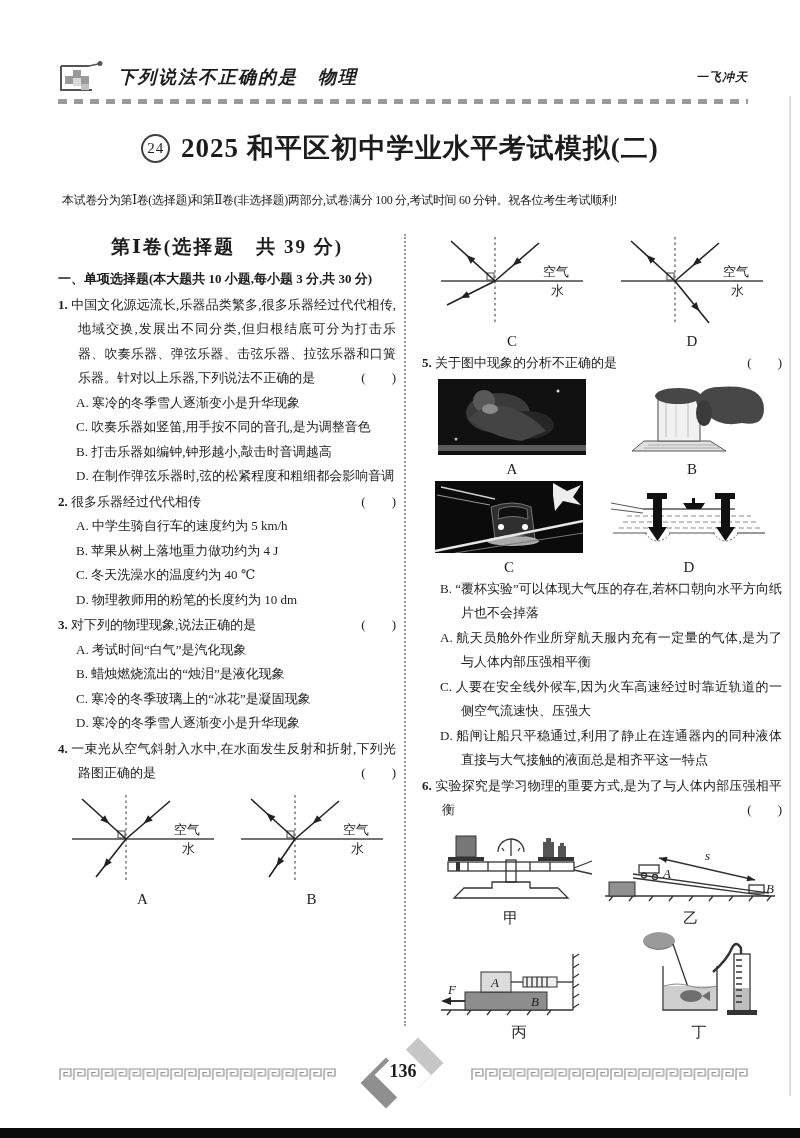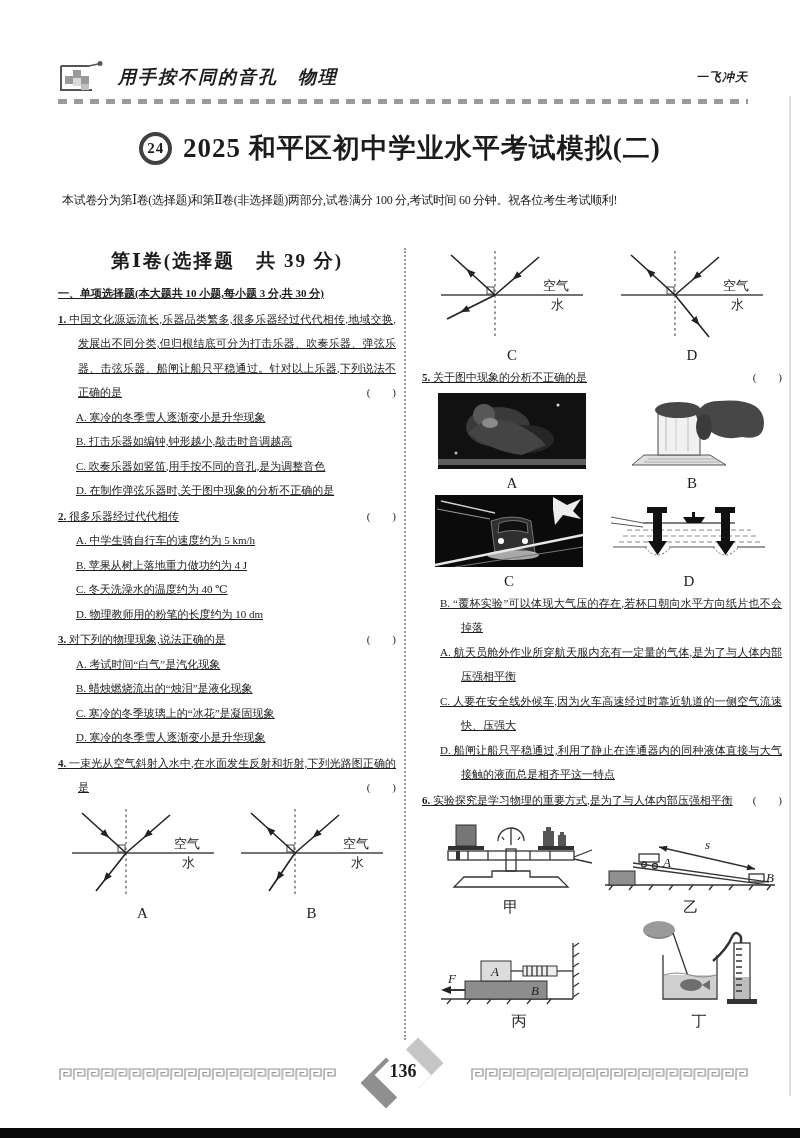--- a/index.html
+++ b/index.html
@@ -8,31 +8,31 @@
   
   .header{position:absolute;top:56px;left:58px;right:52px;height:42px;display:flex;align-items:center;}
   .logo{width:46px;height:36px;flex:0 0 auto;}
   .booklet-title{font-weight:bold;font-style:italic;font-size:18px;letter-spacing:2px;margin-left:14px;}
   .brand{margin-left:auto;font-weight:bold;font-style:italic;font-size:12px;letter-spacing:1px;}
   .rule{position:absolute;top:99px;left:58px;right:52px;height:5px;
         background:repeating-linear-gradient(90deg,#9a9a9a 0 9px,transparent 9px 16px);}
   
   .paper-title{position:absolute;top:130px;left:0;width:100%;text-align:center;
                font-size:27px;font-weight:bold;letter-spacing:1px;}
-  .badge{display:inline-block;width:25px;height:25px;border:4px solid #404040;border-radius:50%;
-         font-size:15px;line-height:25px;text-align:center;vertical-align:4px;margin-right:3px;font-weight:bold;}
+  .badge{display:inline-block;width:25px;height:25px;border:2px solid #404040;border-radius:50%;
+         font-size:15px;line-height:25px;text-align:center;vertical-align:4px;margin-right:3px;font-weight:normal;}
   .notice{position:absolute;top:192px;left:62px;right:44px;font-size:12px;
           white-space:nowrap;letter-spacing:-0.3px;}
   
-  .columns{position:absolute;top:242px;left:58px;width:724px;display:flex;}
+  .columns{position:absolute;top:228px;left:58px;width:724px;display:flex;}
   .col-left{width:338px;flex:0 0 aupx;}
   .divider{border-right:2px dotted #999;height:792px;margin:6px 16px 0 8px;}
   .col-right{flex:1;min-width:0;}
   .sec-heading{text-align:center;font-size:19px;font-weight:bold;letter-spacing:2px;margin:6px 0 7px;}
-  .qtext{font-size:11px;line-height:24.5px;text-align:justify;text-decoration:underline;}
+  .qtext{font-size:13px;line-height:24.5px;text-align:justify;}
   .sub{font-weight:bold;padding-left:30px;text-indent:-30px;}
   .stem{padding-left:20px;text-indent:-20px;margin-top:1px;}
   .qnum{font-weight:bold;}
   .opt{padding-left:39px;text-indent:-21px;}
   .bracket{float:right;}
   
   .fig-row{display:flex;justify-content:space-around;align-items:flex-end;margin:3px 0 1px;}
   .fig{text-align:center;}
   .fig-label{font-size:15px;line-height:18px;margin-top:1px;}
   .ln{stroke:#444;stroke-width:1.5;fill:none;}
@@ -67,46 +67,46 @@
         <path d="M3 7 H31 M3 7 V31 H34" stroke="#555" stroke-width="2" fill="none"></path>
         <line x1="31" y1="7" x2="40" y2="5" stroke="#555" stroke-width="1.5"></line>
         <circle cx="42" cy="4.5" r="2.5" fill="#555"></circle>
         <rect x="7" y="17" width="8" height="8" fill="#9a9a9a"></rect>
         <rect x="15" y="11" width="8" height="8" fill="#9a9a9a"></rect>
         <rect x="15" y="19" width="8" height="8" fill="#dadada"></rect>
         <rect x="23" y="17" width="8" height="8" fill="#9a9a9a"></rect>
         <rect x="23" y="25" width="8" height="6" fill="#c0c0c0"></rect>
       </svg>
     </div>
-    <div class="booklet-title">用手按不同的音孔　物理</div>
+    <div class="booklet-title">下列说法不正确的是　物理</div>
     <div class="brand">一飞冲天</div>
   </div>
   <div class="rule"></div>
 
   <div class="paper-title">
     <span class="badge">24</span>
     <span>2025 和平区初中学业水平考试模拟(二)</span>
   </div>
   <div class="notice">本试卷分为第Ⅰ卷(选择题)和第Ⅱ卷(非选择题)两部分,试卷满分 100 分,考试时间 60 分钟。祝各位考生考试顺利!</div>
 
   <div class="columns">
 
     <div class="col-left">
       <div class="sec-heading">第Ⅰ卷(选择题　共 39 分)</div>
       <div class="qtext sub">一、单项选择题(本大题共 10 小题,每小题 3 分,共 30 分)</div>
 
       <div class="qtext stem">
         <span class="qnum">1.</span>
-        <span>中国文化源远流长,乐器品类繁多,很多乐器经过代代相传,地域交换,发展出不同分类,但归根结底可分为打击乐器、吹奏乐器、弹弦乐器、击弦乐器、船闸让船只平稳通过。针对以上乐器,下列说法不正确的是</span>
+        <span>中国文化源远流长,乐器品类繁多,很多乐器经过代代相传,地域交换,发展出不同分类,但归根结底可分为打击乐器、吹奏乐器、弹弦乐器、击弦乐器、拉弦乐器和口簧乐器。针对以上乐器,下列说法不正确的是</span>
         <span class="bracket">(　　)</span>
       </div>
       <div class="qtext opt">A. 寒冷的冬季雪人逐渐变小是升华现象</div>
+      <div class="qtext opt">C. 吹奏乐器如竖笛,用手按不同的音孔,是为调整音色</div>
       <div class="qtext opt">B. 打击乐器如编钟,钟形越小,敲击时音调越高</div>
-      <div class="qtext opt">C. 吹奏乐器如竖笛,用手按不同的音孔,是为调整音色</div>
-      <div class="qtext opt">D. 在制作弹弦乐器时,关于图中现象的分析不正确的是</div>
+      <div class="qtext opt">D. 在制作弹弦乐器时,弦的松紧程度和粗细都会影响音调</div>
 
       <div class="qtext stem">
         <span class="qnum">2.</span>
         <span>很多乐器经过代代相传</span>
         <span class="bracket">(　　)</span>
       </div>
       <div class="qtext opt">A. 中学生骑自行车的速度约为 5 km/h</div>
       <div class="qtext opt">B. 苹果从树上落地重力做功约为 4 J</div>
       <div class="qtext opt">C. 冬天洗澡水的温度约为 40 ℃</div>
       <div class="qtext opt">D. 物理教师用的粉笔的长度约为 10 dm</div>

